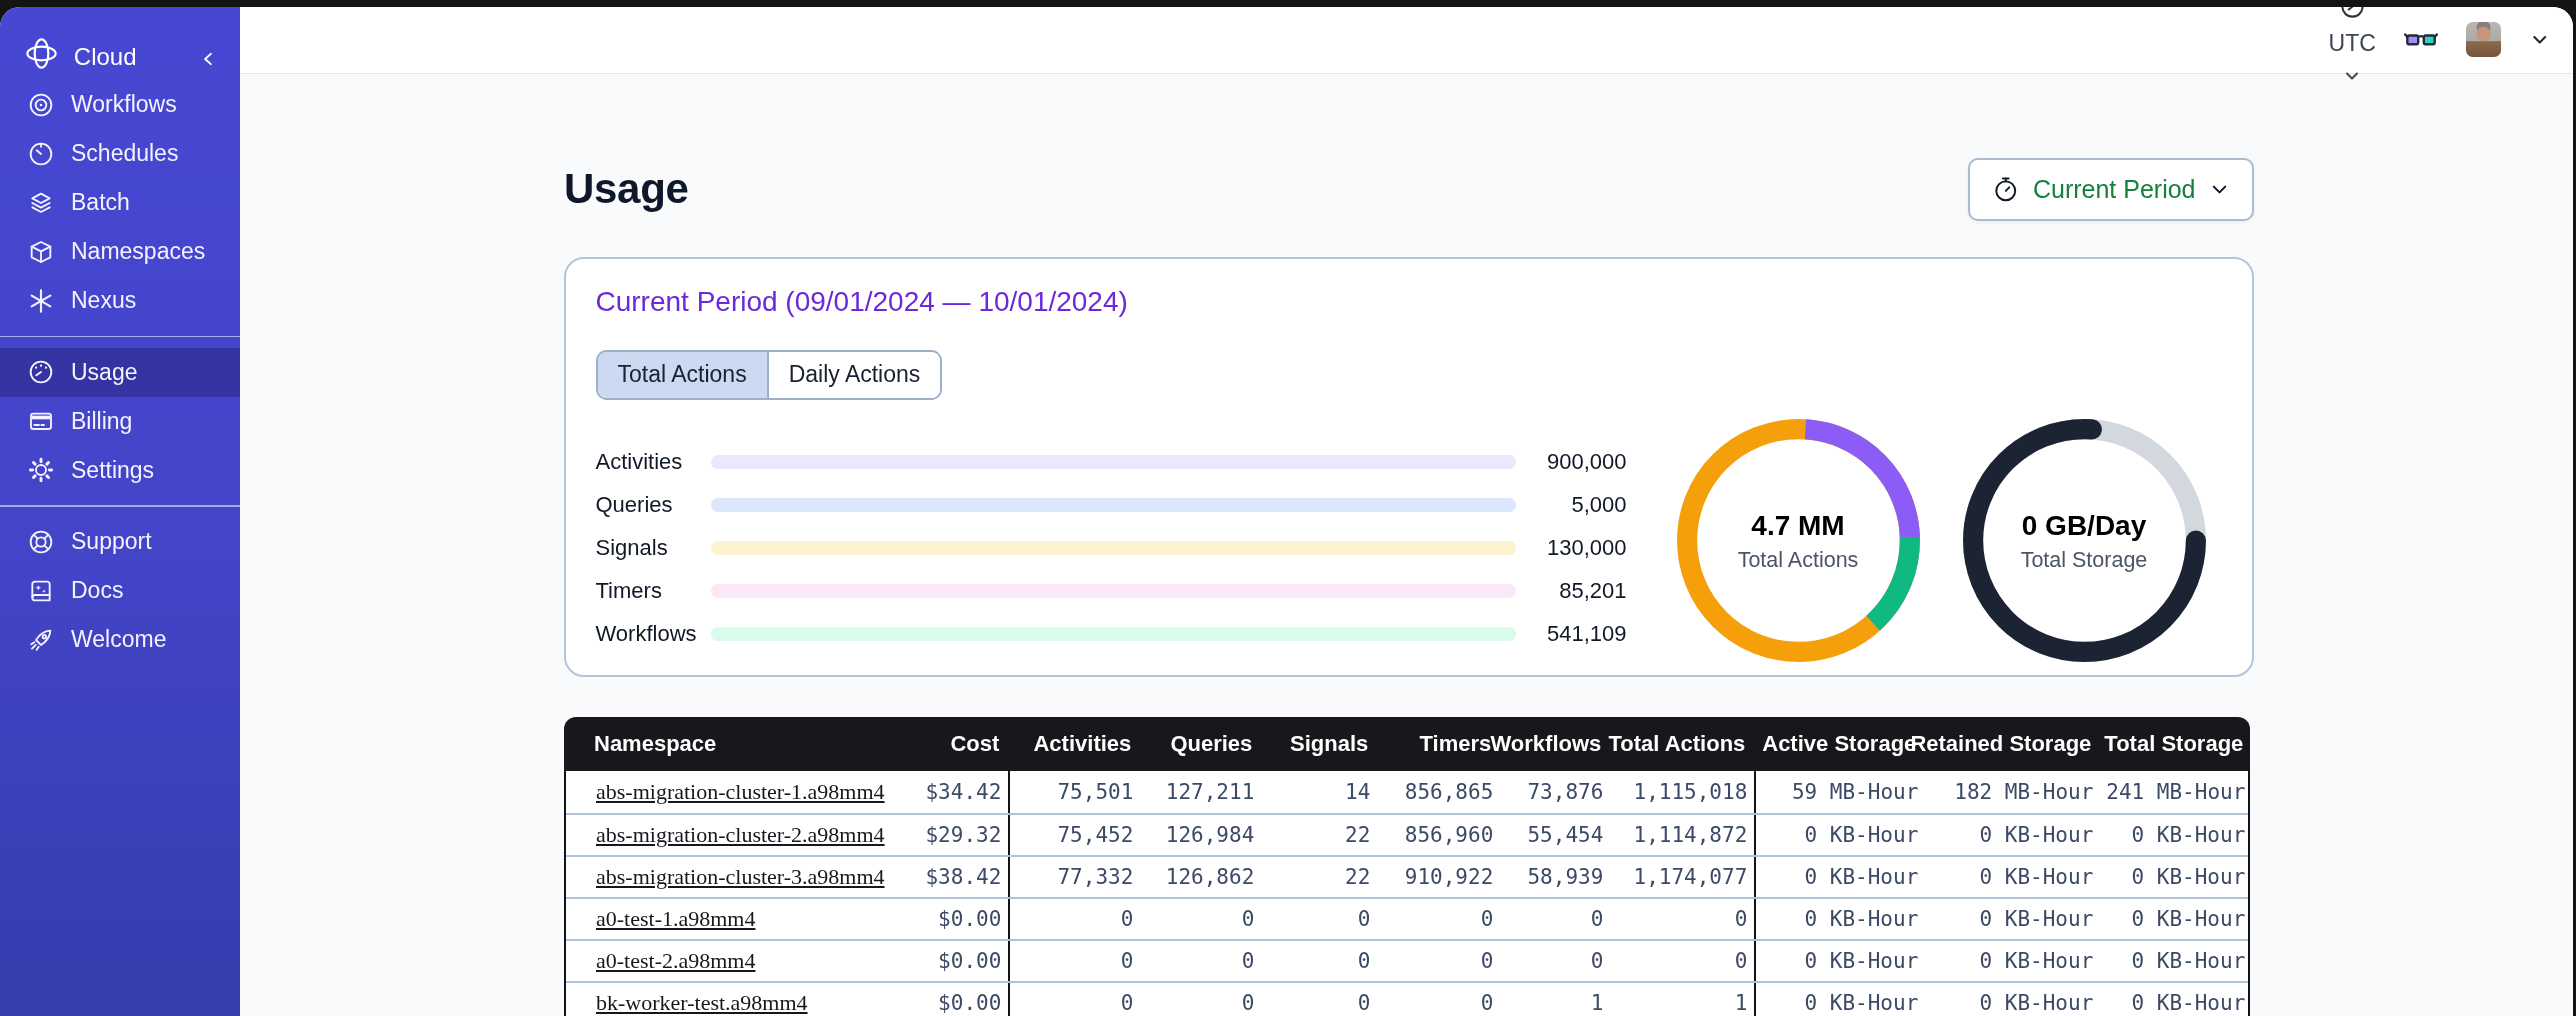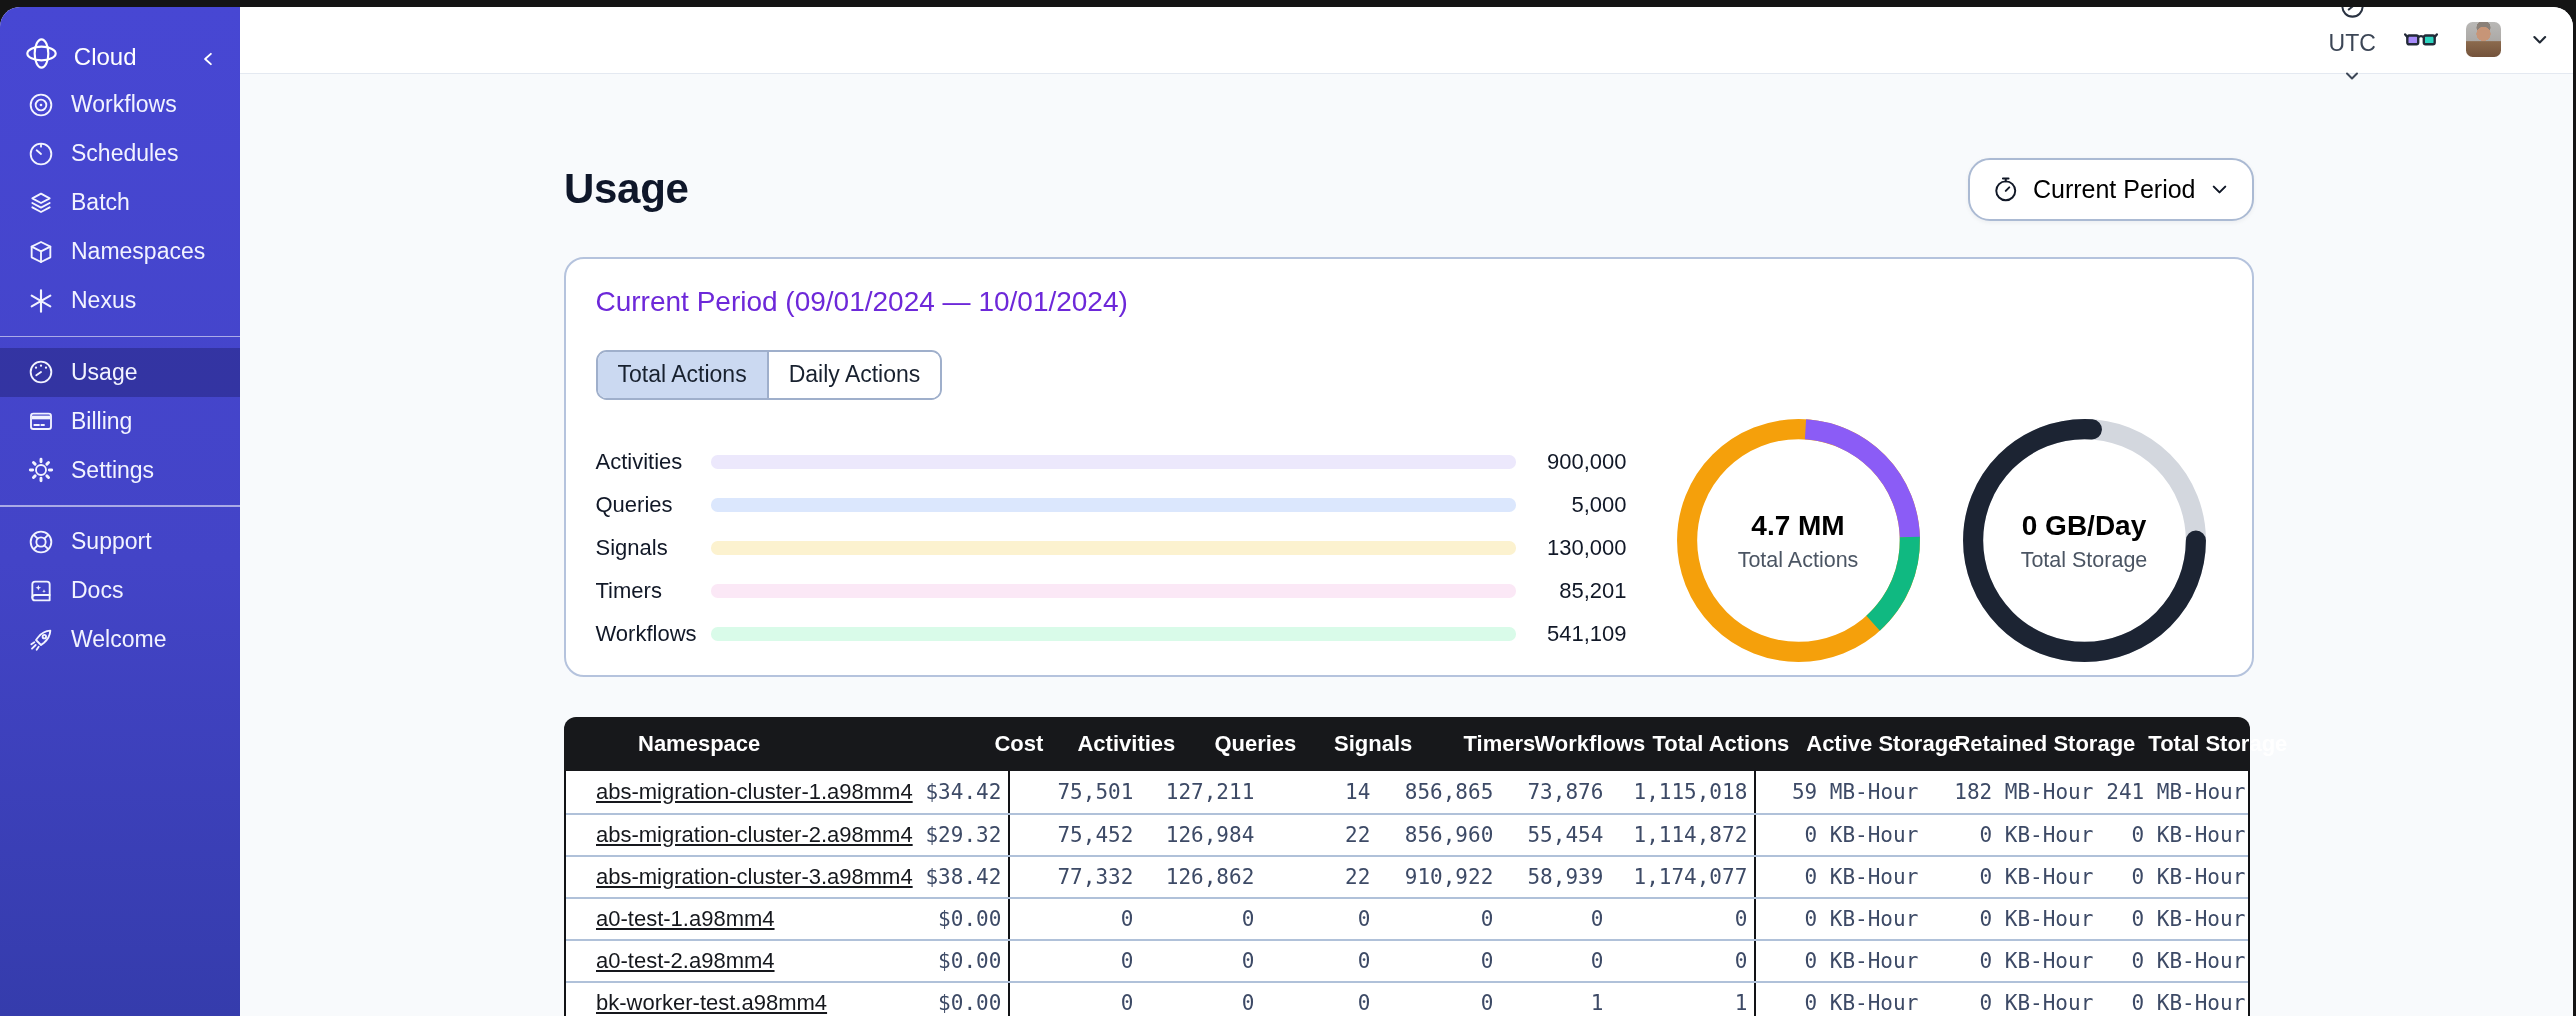--- a/index.html
+++ b/index.html
@@ -28,23 +28,23 @@
   .tzwrap { display:flex; align-items:center; gap:9.4px; color:#3C4656; font-size:23px; font-weight:500; cursor:pointer;flex-direction:column; }
   .avatar { width:35px; height:35px; border-radius:6.7px; cursor:pointer;
     background:
       radial-gradient(circle at 50% 34%, #C79577 0%, #C79577 24%, rgba(0,0,0,0) 25%),
       radial-gradient(circle at 50% 16%, #8A8078 0%, #8A8078 20%, rgba(0,0,0,0) 21%),
       linear-gradient(180deg,#B9B8B6 0%,#ACA9A6 54%,#8B6A4D 56%,#74533B 100%); }
 
   .content { flex:1; padding:84px 0 0 324px; position:relative; }
   .titlerow { width:1690px; display:flex; align-items:center; justify-content:space-between; }
   .page-title { font-size:42px; font-weight:600; letter-spacing:-0.3px; color:#0F172A; }
-  .period-btn { height:63px; background:#fff; border:2px solid #ABBAD3; border-radius:22px;
+  .period-btn { height:63px; background:#fff; border:2px solid #ABBAD3; border-radius:10px;
                 display:flex; align-items:center; gap:12px; padding:0 21.5px; cursor:pointer;
-                font-size:25px; font-weight:500; color:#000000; box-shadow:0 1.3px 4px rgba(15,23,42,.05); }
+                font-size:25px; font-weight:500; color:#15803d; box-shadow:0 1.3px 4px rgba(15,23,42,.05); }
 
   
   .card { width:1690px; margin-top:36px; background:#fff; border:2px solid #B5C3DD; border-radius:20px;
           padding:27px 29.5px 0 29.5px; height:420px; }
   .card-title { font-size:28px; font-weight:500; color:#6d28d9; }
   .tabs { margin-top:32px; display:inline-flex; border:2px solid #9FAFCB; border-radius:10.7px; overflow:hidden; height:50px; }
   .tab { display:flex; align-items:center; padding:0 20px; font-size:23px; font-weight:500; color:#18212F;
          background:#fff; cursor:pointer; }
   .tab.active { background:#CBD9F1; }
   .tab + .tab { border-left:2px solid #9FAFCB;text-align:center; }
@@ -60,30 +60,30 @@
   .donut-box { width:255px; position:relative; margin-left:44px; }
   .donut-box + .donut-box { margin-left:31px; }
   .donut-center { position:absolute; inset:0; display:flex; flex-direction:column; align-items:center; justify-content:center; text-align:center; }
   .donut-value { font-size:28px; font-weight:600; color:#000000; }
   .donut-cap { font-size:21.5px; color:#4B5563; margin-top:6.7px; }
 
   
   .table { width:1686px; margin-top:40px; }
   .thead, .trow { display:grid;
      grid-template-columns:278px 164px 132px 121px 116px 123px 110px 144px 171px 175px 152px; }
-  .thead { background:#17181B; color:#fff; height:54px; border-radius:12px 12px 0 0;padding-left:44px; }
+  .thead { background:#17181B; color:#fff; height:54px; border-radius:12px 12px 0 0; }
   .th { display:flex; align-items:center; justify-content:flex-end; padding-right:6.7px;
         font-size:22px; font-weight:600; white-space:nowrap; }
   .th:first-child { justify-content:flex-start; padding-left:30px; }
   .tbody { border-left:2px solid #121316; border-right:2.7px solid #121316; background:#fff; }
   .trow { height:42px; }
   .trow + .trow { border-top:2px solid #B0C1D9; }
   .td { display:flex; align-items:center; justify-content:flex-end; padding-right:6.7px;
         font-family:"DejaVu Sans Mono", monospace; font-size:21px; color:#3D4A66; white-space:nowrap; }
-  .td.ns { justify-content:flex-start; padding-left:30px; font-family:Liberation Sans, sans-serif; }
+  .td.ns { justify-content:flex-start; padding-left:30px; font-family:Liberation Serif, serif; }
   .td.ns a { color:#16181D; font-size:22px; text-decoration:underline; cursor:pointer; }
   .td.group-start { border-left:2px solid #121316; }
 </style>
 </head>
 <body>
 
 <div class="window">
 
   <nav class="sidebar">
     <div class="brand">

